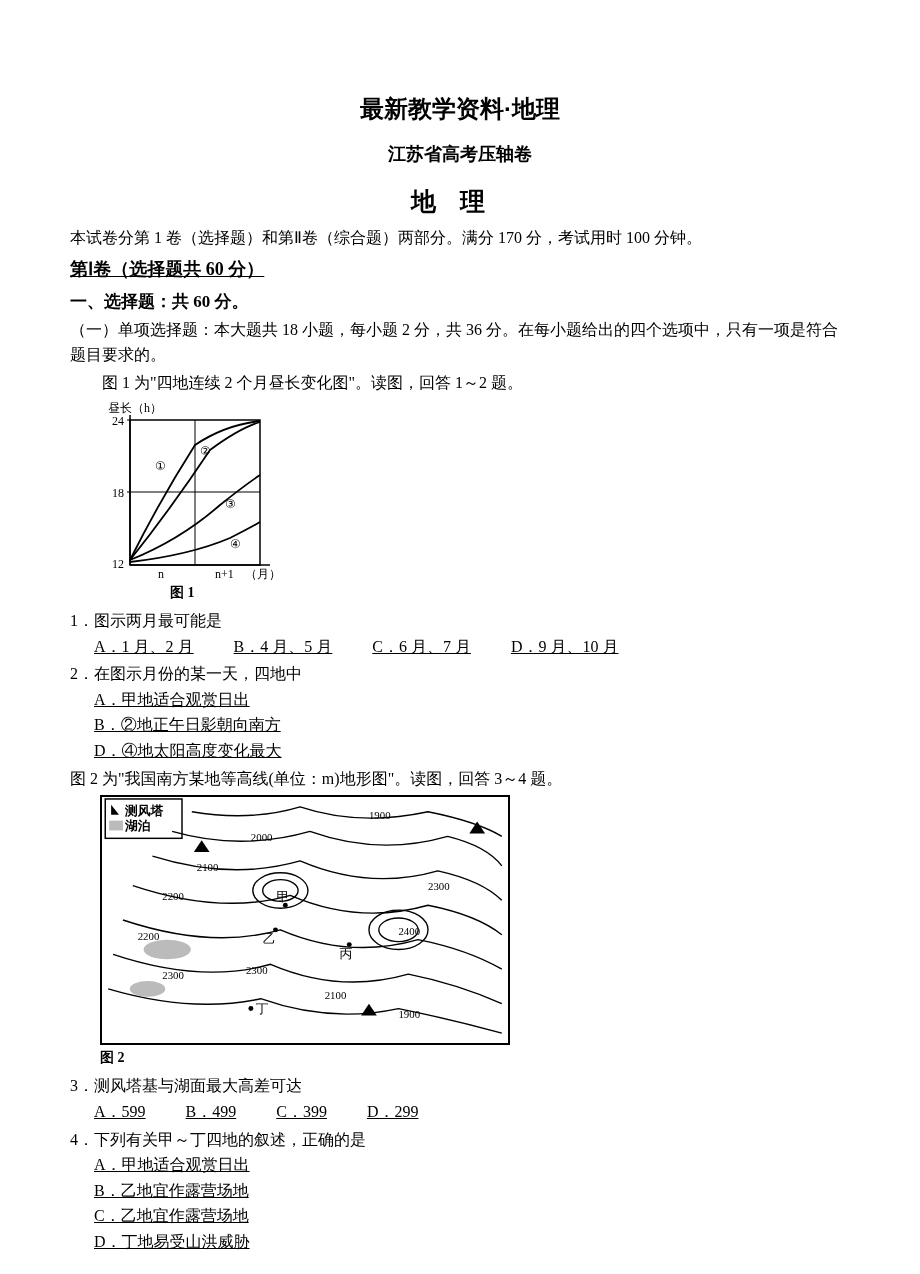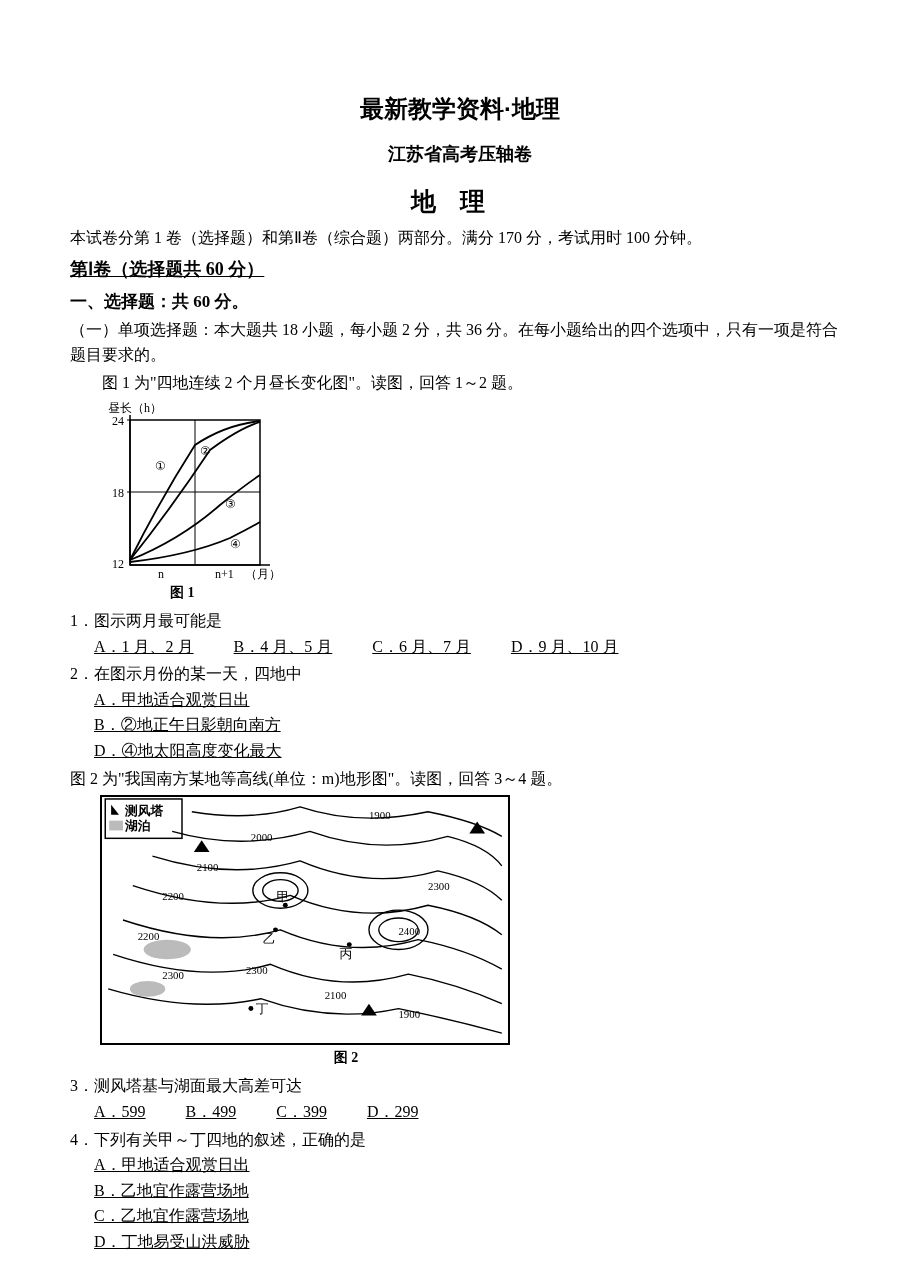--- a/index.html
+++ b/index.html
@@ -59,21 +59,21 @@
     }
     .figure-container {
       margin: 4px 0 4px 30px;
     }
     .figure-svg {
       display: block;
     }
     .figure-caption {
       font-weight: bold;
       font-size: 14px;
-      text-align: center;
+      text-align: left;
       margin-top: 2px;
     }
     .figure1-wrap { width: 180px; }
     .figure1-wrap .figure-caption { text-align: left; padding-left: 70px; }
     .figure2-wrap { width: 492px; }
     .question {
       margin-bottom: 2px;
     }
     .options-row {
       padding-left: 1.5em;

